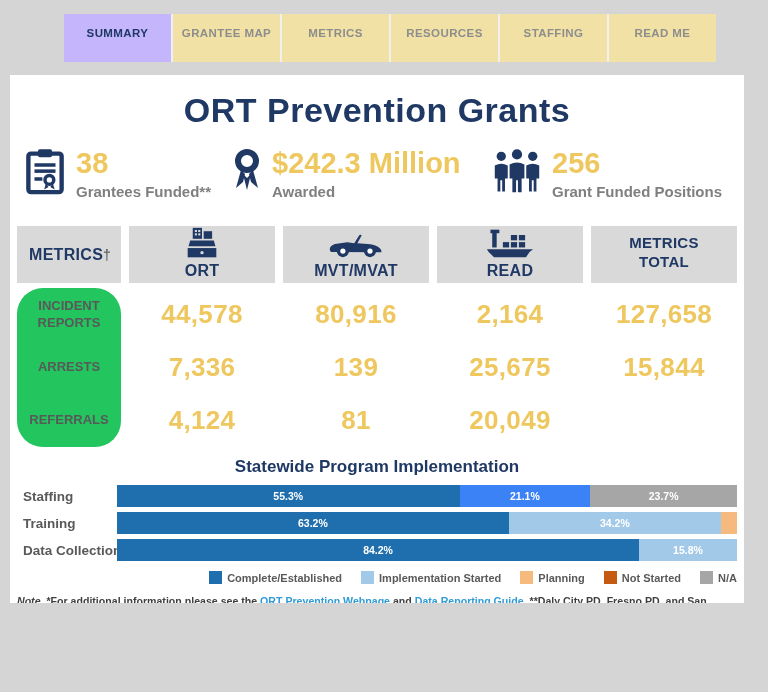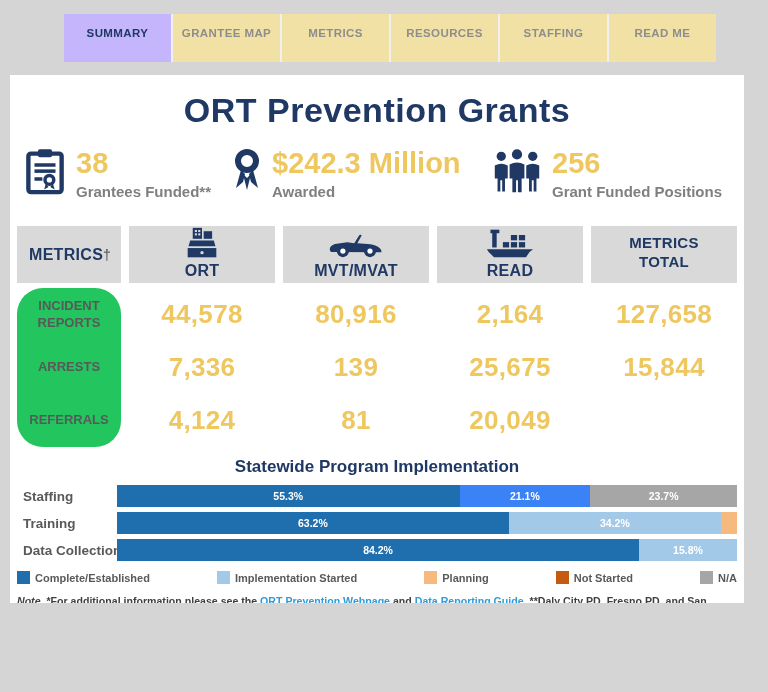--- a/index.html
+++ b/index.html
@@ -60,21 +60,21 @@
   
   .chart-title{margin:10px 0 0 0;text-align:center;
     font-size:17px;font-weight:bold;color:#1F3864;}
   .chart-rows{margin-top:8px;display:flex;flex-direction:column;gap:5px;}
   .chart-row{display:flex;align-items:center;height:22px;}
   .chart-row-label{width:100px;box-sizing:border-box;padding-left:6px;
     font-size:13.5px;font-weight:bold;color:#595959;white-space:nowrap;}
   .bar{flex:1;height:22px;display:flex;background:#F4F6F8;}
   .seg{display:flex;align-items:center;justify-content:center;
     font-size:10.5px;font-weight:bold;color:#FFFFFF;overflow:hidden;white-space:nowrap;}
-  .legend{margin-top:10px;display:flex;justify-content:space-between;align-items:center;gap:32px;}
+  .legend{margin-top:10px;display:flex;justify-content:flex-end;align-items:center;gap:19px;}
   .legend-item{display:flex;align-items:center;gap:5px;
     font-size:11px;font-weight:bold;color:#595959;cursor:pointer;white-space:nowrap;}
   .swatch{width:13px;height:13px;display:inline-block;}
   
   .footnote{margin:10px 0 0 0;font-size:10.6px;font-weight:bold;color:#3F3F3F;line-height:1.33;}
   .footnote .note{font-style:italic;}
   .footnote .link{color:#2E9BD6;text-decoration:underline;cursor:pointer;}
   .navy{fill:#1F3864;}
   .navy-stroke{fill:none;stroke:#1F3864;}
 </style>

